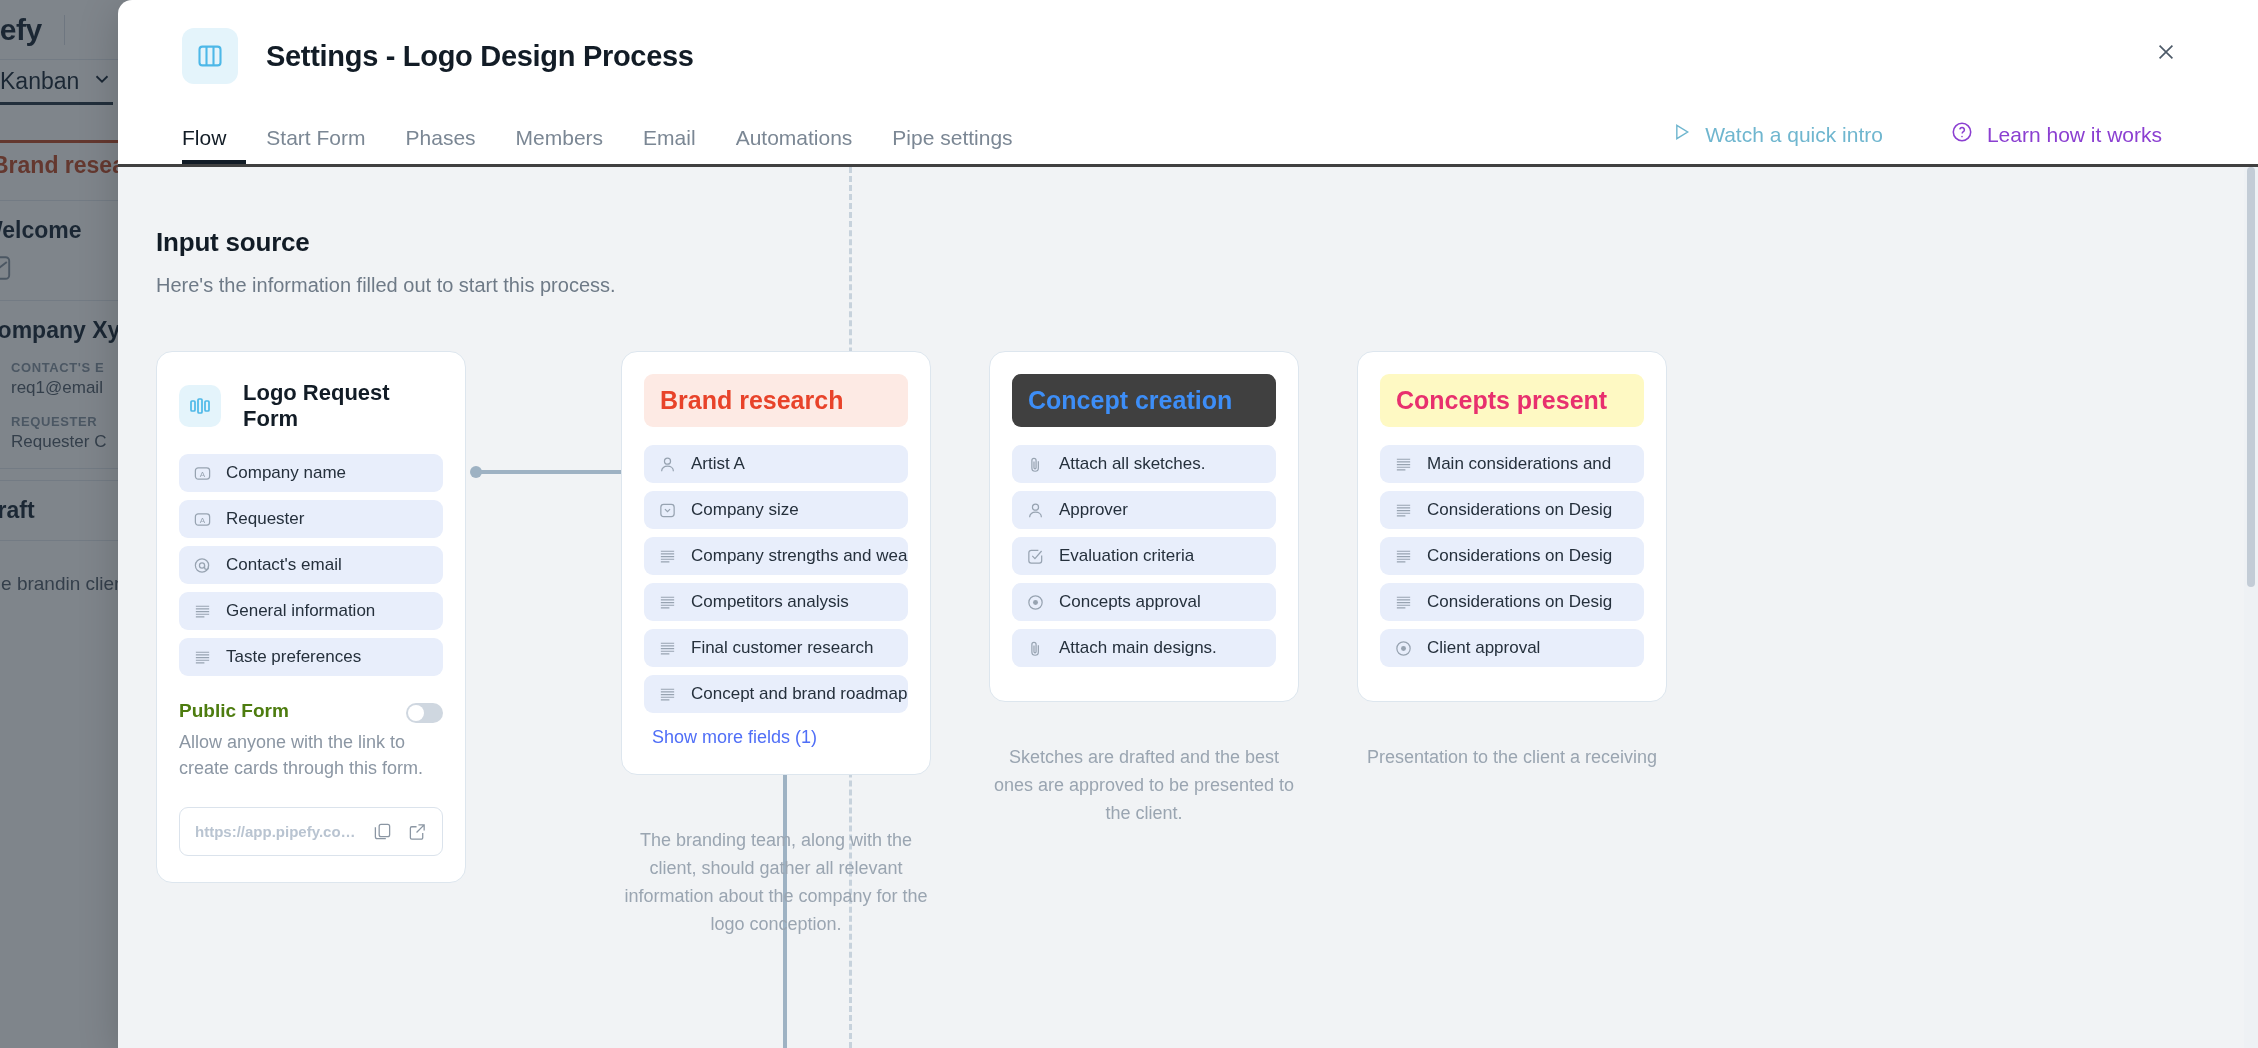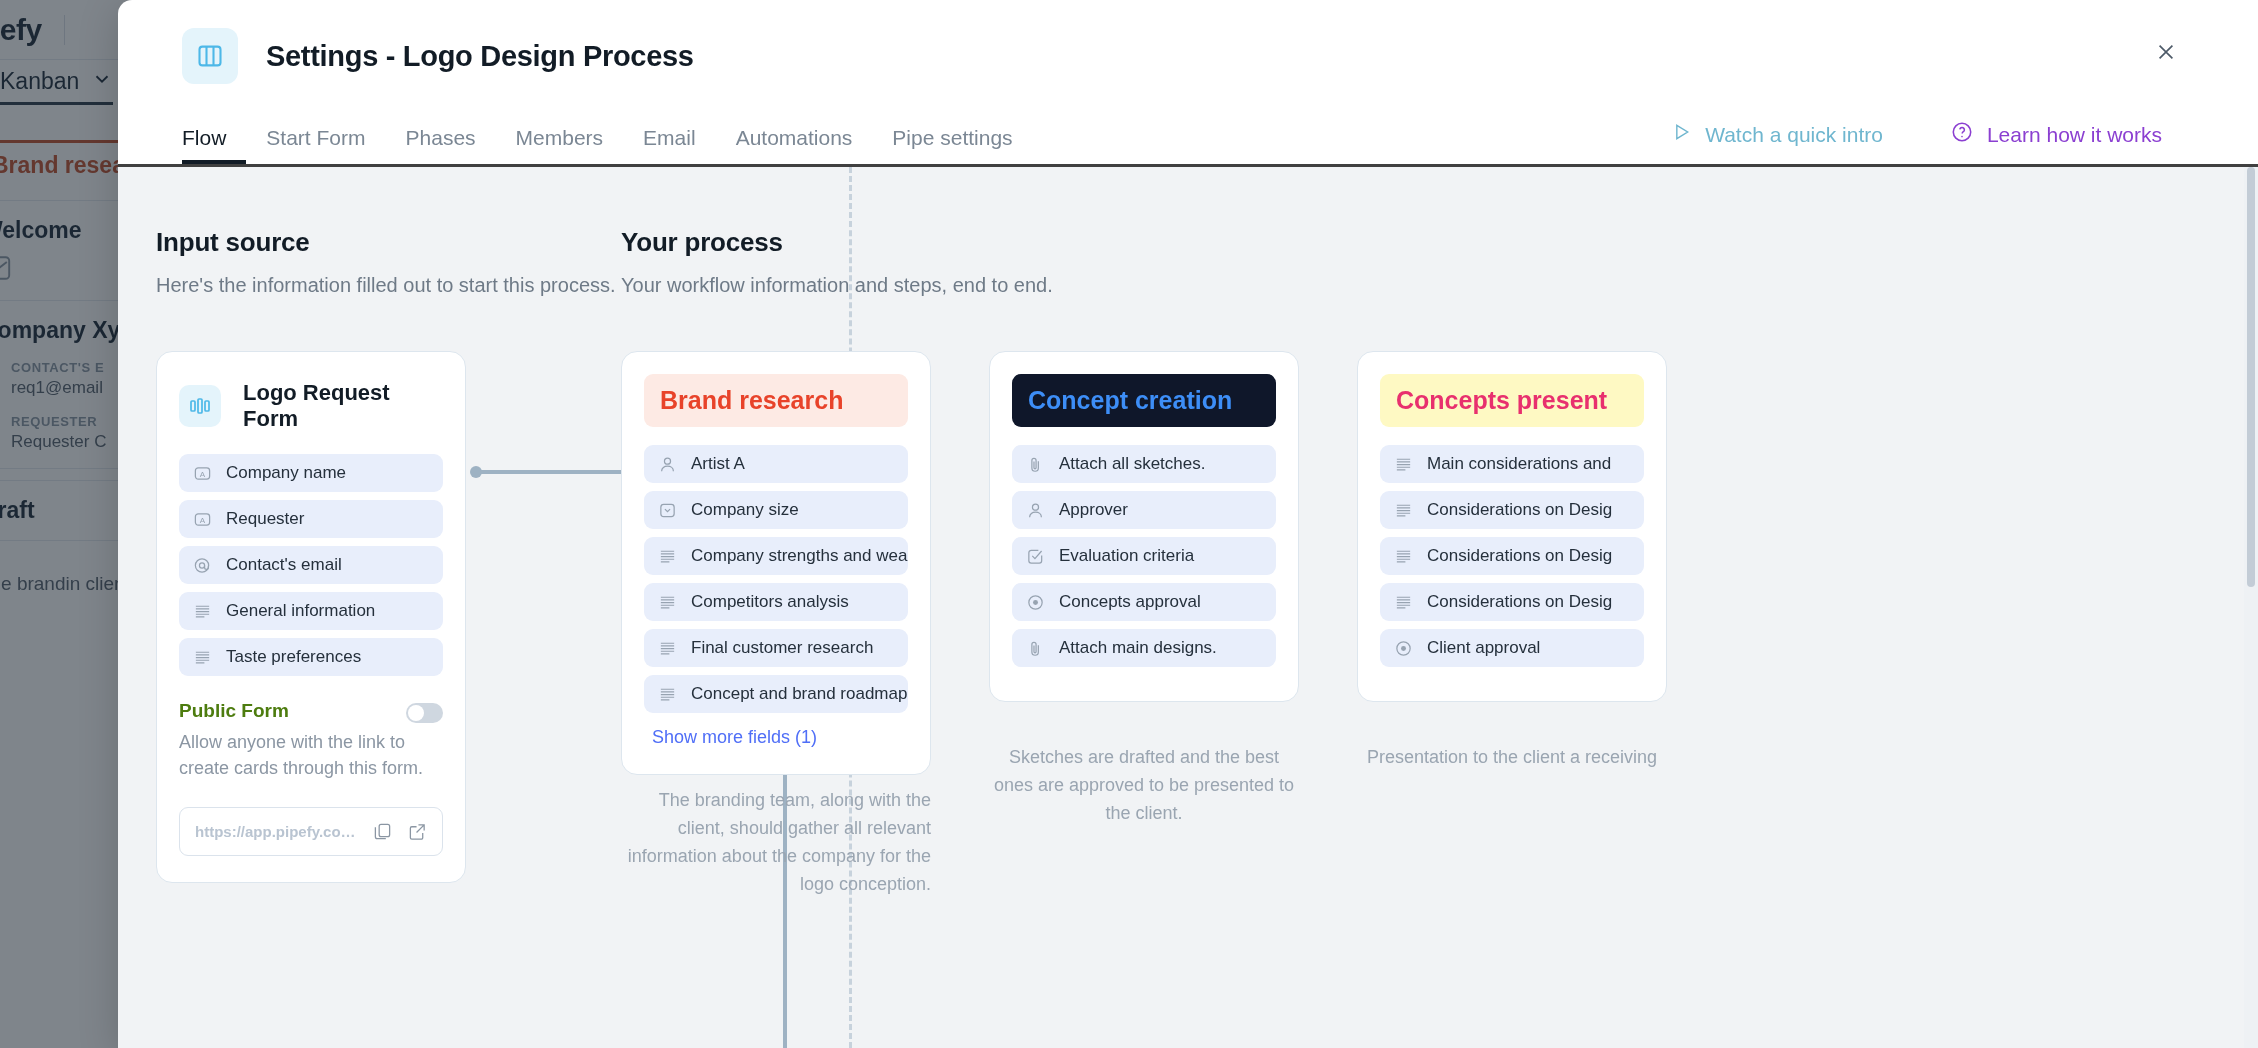--- a/index.html
+++ b/index.html
@@ -375,24 +375,20 @@
     </div>
   </div>
 
   <div class="canvas">
 
     <div class="dashed-divider"></div>
 
     <div class="col-head" style="left:38px; top:60px;">
       <h2>Input source</h2>
       <p>Here's the information filled out to start this process.</p>
-    </div>
-    <div class="col-head" style="left:503px; top:60px;">
-      <h2>Your process</h2>
-      <p>Your workflow information and steps, end to end.</p>
     </div>
 
     <div class="connector">
       <div class="conn-dot"></div>
       <div class="conn-line"></div>
       <div class="conn-arrow"></div>
     </div>
     <div class="conn-branch"></div>
 
     <div class="form-card">
@@ -523,24 +519,24 @@
       <div class="field-row">
         <span class="field-ico">
           <svg width="19" height="19" viewBox="0 0 20 20" fill="none" stroke="currentColor" stroke-width="1.25">
               <path d="M3 4.5h14M3 7.3h14M3 10.1h14M3 12.9h14M3 15.7h9"></path>
             </svg>
         </span>
         <span>Concept and brand roadmap</span>
       </div>
       <div class="show-more">Show more fields (1)</div>
     </div>
-    <div class="phase-desc" style="left:503px; top:620px;text-align:right;">The branding team, along with the client, should gather all relevant information about the company for the logo conception.</div>
+    <div class="phase-desc" style="left:503px; top:660px;">The branding team, along with the client, should gather all relevant information about the company for the logo conception.</div>
 
     <div class="phase-card" style="left:871px;">
-      <div class="phase-title" style="background:#0f172a; color:#3d8ef7;">Concept creation</div>
+      <div class="phase-title" style="background:#404040; color:#3d8ef7;">Concept creation</div>
       <div class="field-row">
         <span class="field-ico">
           <svg width="19" height="19" viewBox="0 0 20 20" fill="none" stroke="currentColor" stroke-width="1.3">
               <path d="M13 6.5v7.2a3.4 3.4 0 01-6.8 0V5.8a2.2 2.2 0 014.4 0v7.6a1.1 1.1 0 01-2.2 0V6.8"></path>
             </svg>
         </span>
         <span>Attach all sketches.</span>
       </div>
       <div class="field-row">
         <span class="field-ico">

